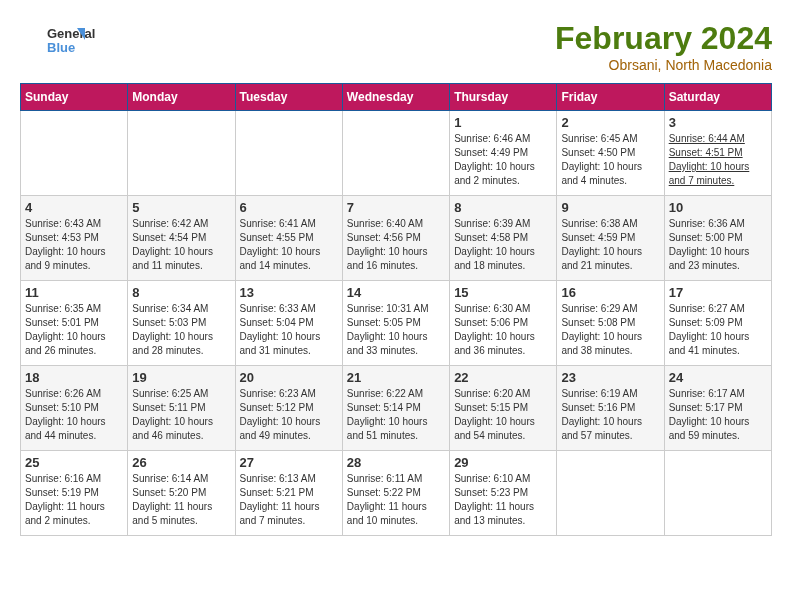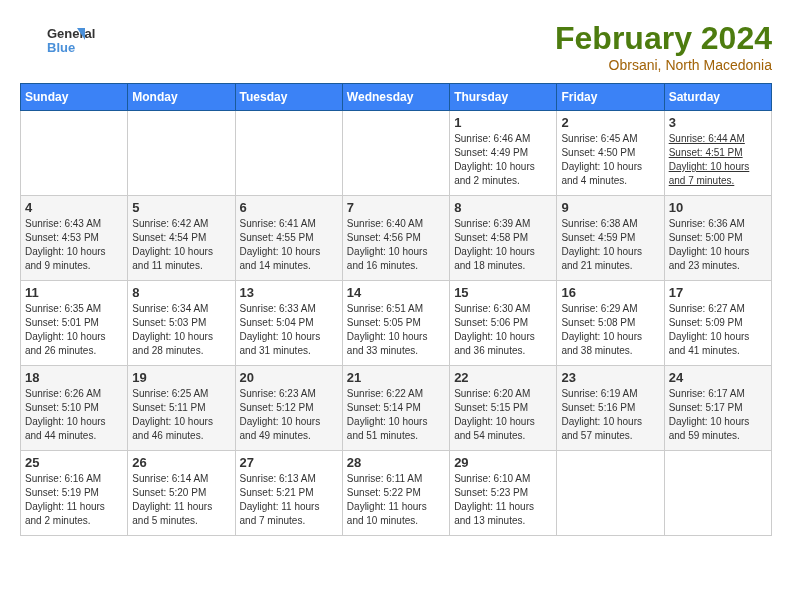--- a/index.html
+++ b/index.html
@@ -36,21 +36,21 @@
     .calendar-subtitle {
       font-size: 14px;
       color: #a16207;
     }
     table {
       width: 100%;
       border-collapse: collapse;
       font-size: 11px;
     }
     thead th {
-      background-color: #3b82f6;
+      background-color: #be185d;
       color: #fff;
       padding: 6px 4px;
       text-align: left;
       font-size: 12px;
       font-weight: bold;
       border: 1px solid #1a5a9a;
     }
     td {
       border: 1px solid #ccc;
       vertical-align: top;
@@ -209,21 +209,21 @@
         </td>
         <td>
           <div class="day-num">13</div>
           <div class="day-info" style="white-space: pre-line;">Sunrise: 6:33 AM
 Sunset: 5:04 PM
 Daylight: 10 hours
 and 31 minutes.</div>
         </td>
         <td>
           <div class="day-num">14</div>
-          <div class="day-info" style="white-space: pre-line;">Sunrise: 6:51 AM
+          <div class="day-info" style="white-space: pre-line;">Sunrise: 10:31 AM
 Sunset: 5:05 PM
 Daylight: 10 hours
 and 33 minutes.</div>
         </td>
         <td>
           <div class="day-num">15</div>
           <div class="day-info" style="white-space: pre-line;">Sunrise: 6:30 AM
 Sunset: 5:06 PM
 Daylight: 10 hours
 and 36 minutes.</div>

